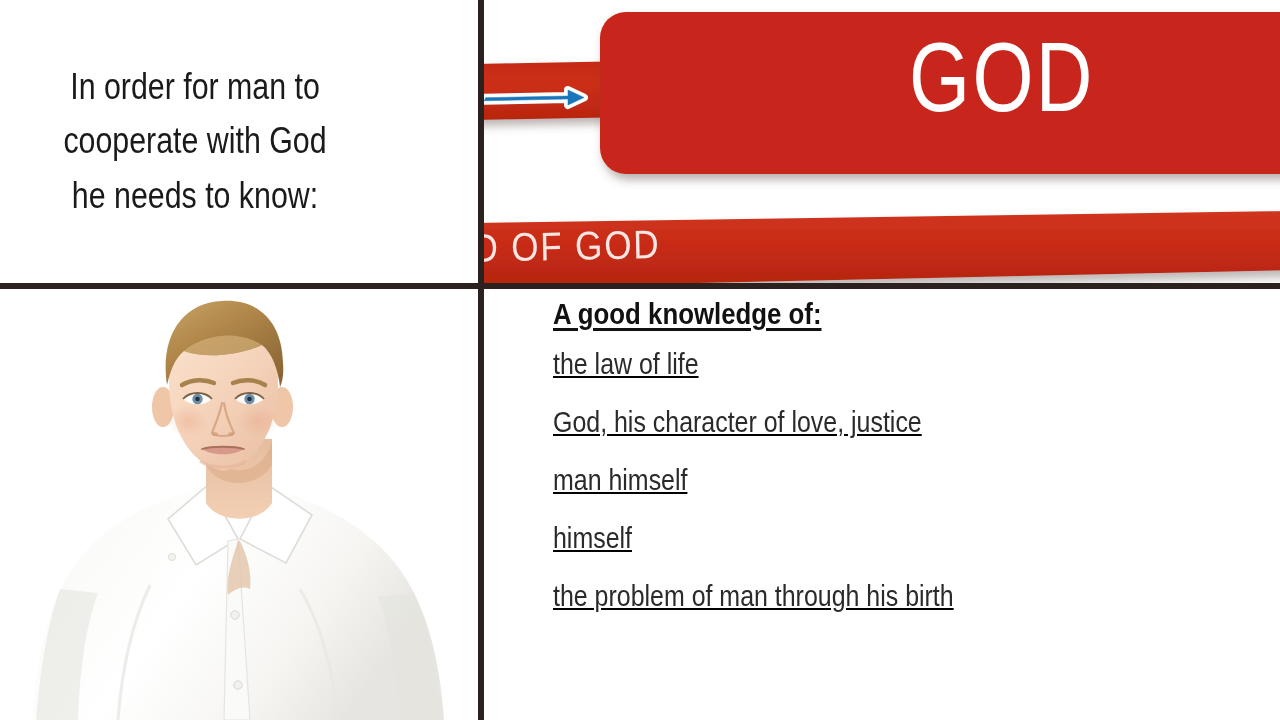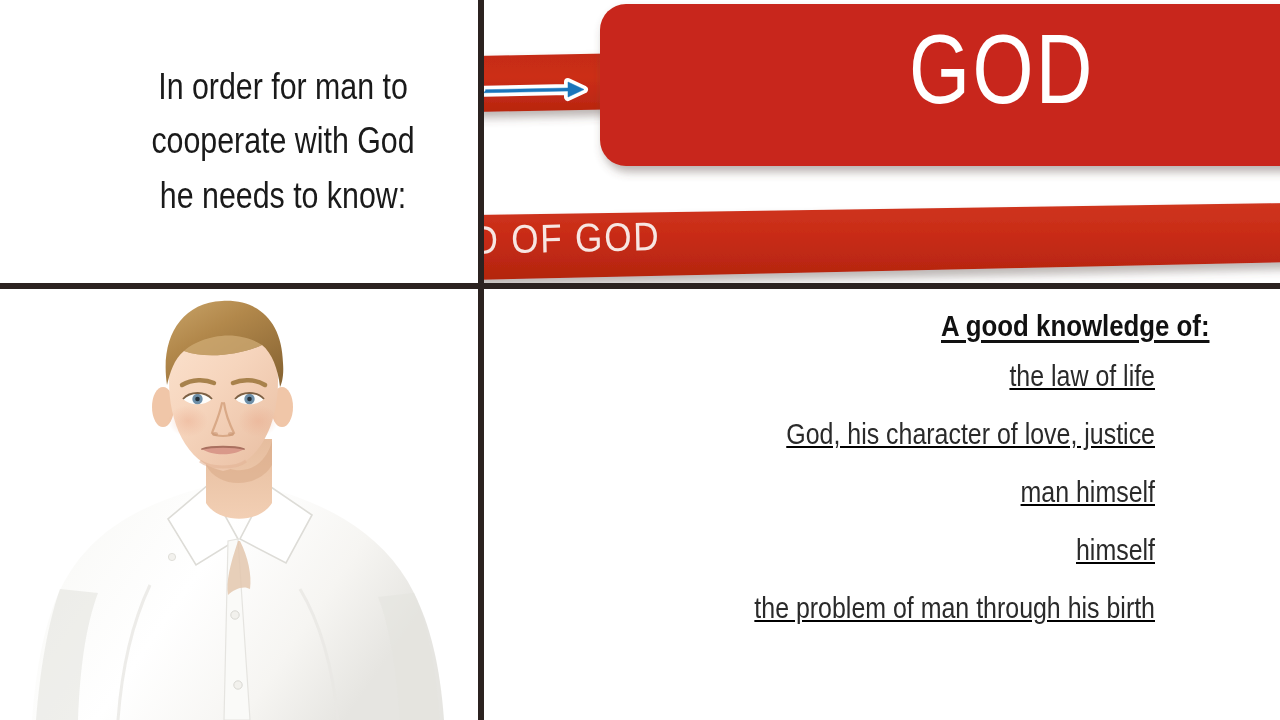--- a/index.html
+++ b/index.html
@@ -52,42 +52,42 @@
   }
 
   
   #tl-panel {
     position: absolute;
     left: 0; top: 0;
     width: 478px; height: 283px;
     background: #ffffff;
     display: flex;
     align-items: center;
-    justify-content: flex-end;
+    justify-content: flex-start;
     overflow: hidden;
   }
   #tl-text {
     width: 390px;
     text-align: center;
     font-family: "Liberation Sans Narrow", "Liberation Sans", sans-serif;
     font-stretch: condensed;
     font-size: 37px;
     line-height: 1.46;
     color: #1a1a1a;
     font-weight: 400;
     letter-spacing: 0px;
     transform: scaleX(0.82);
     transform-origin: center center;
     white-space: pre-line;
   }
 
   
   #tr-panel {
     position: absolute;
-    left: 484px; top: 0;
+    left: 484px; top: 8px;
     width: 796px; height: 283px;
     background: #ffffff;
     overflow: hidden;
   }
   #tr-panel svg { display: block; }
 
   .god-label {
     font-family: "Liberation Sans Narrow", "Liberation Sans", sans-serif;
     font-stretch: condensed;
     fill: #ffffff;
@@ -115,23 +115,22 @@
     position: absolute;
     left: 484px; top: 289px;
     width: 796px; height: 431px;
     background: #ffffff;
     overflow: hidden;
     padding: 0;
   }
   #br-inner {
     position: absolute;
     left: 69px;
-    top: 22px;
+    top: 10px;
     width: 700px;
-    text-align: right;
   }
   .br-heading {
     font-family: "Liberation Sans Narrow", "Liberation Sans", sans-serif;
     font-stretch: condensed;
     font-size: 30px;
     font-weight: 700;
     color: #111111;
     text-decoration: underline;
     text-underline-offset: 4px;
     line-height: 1.0;

